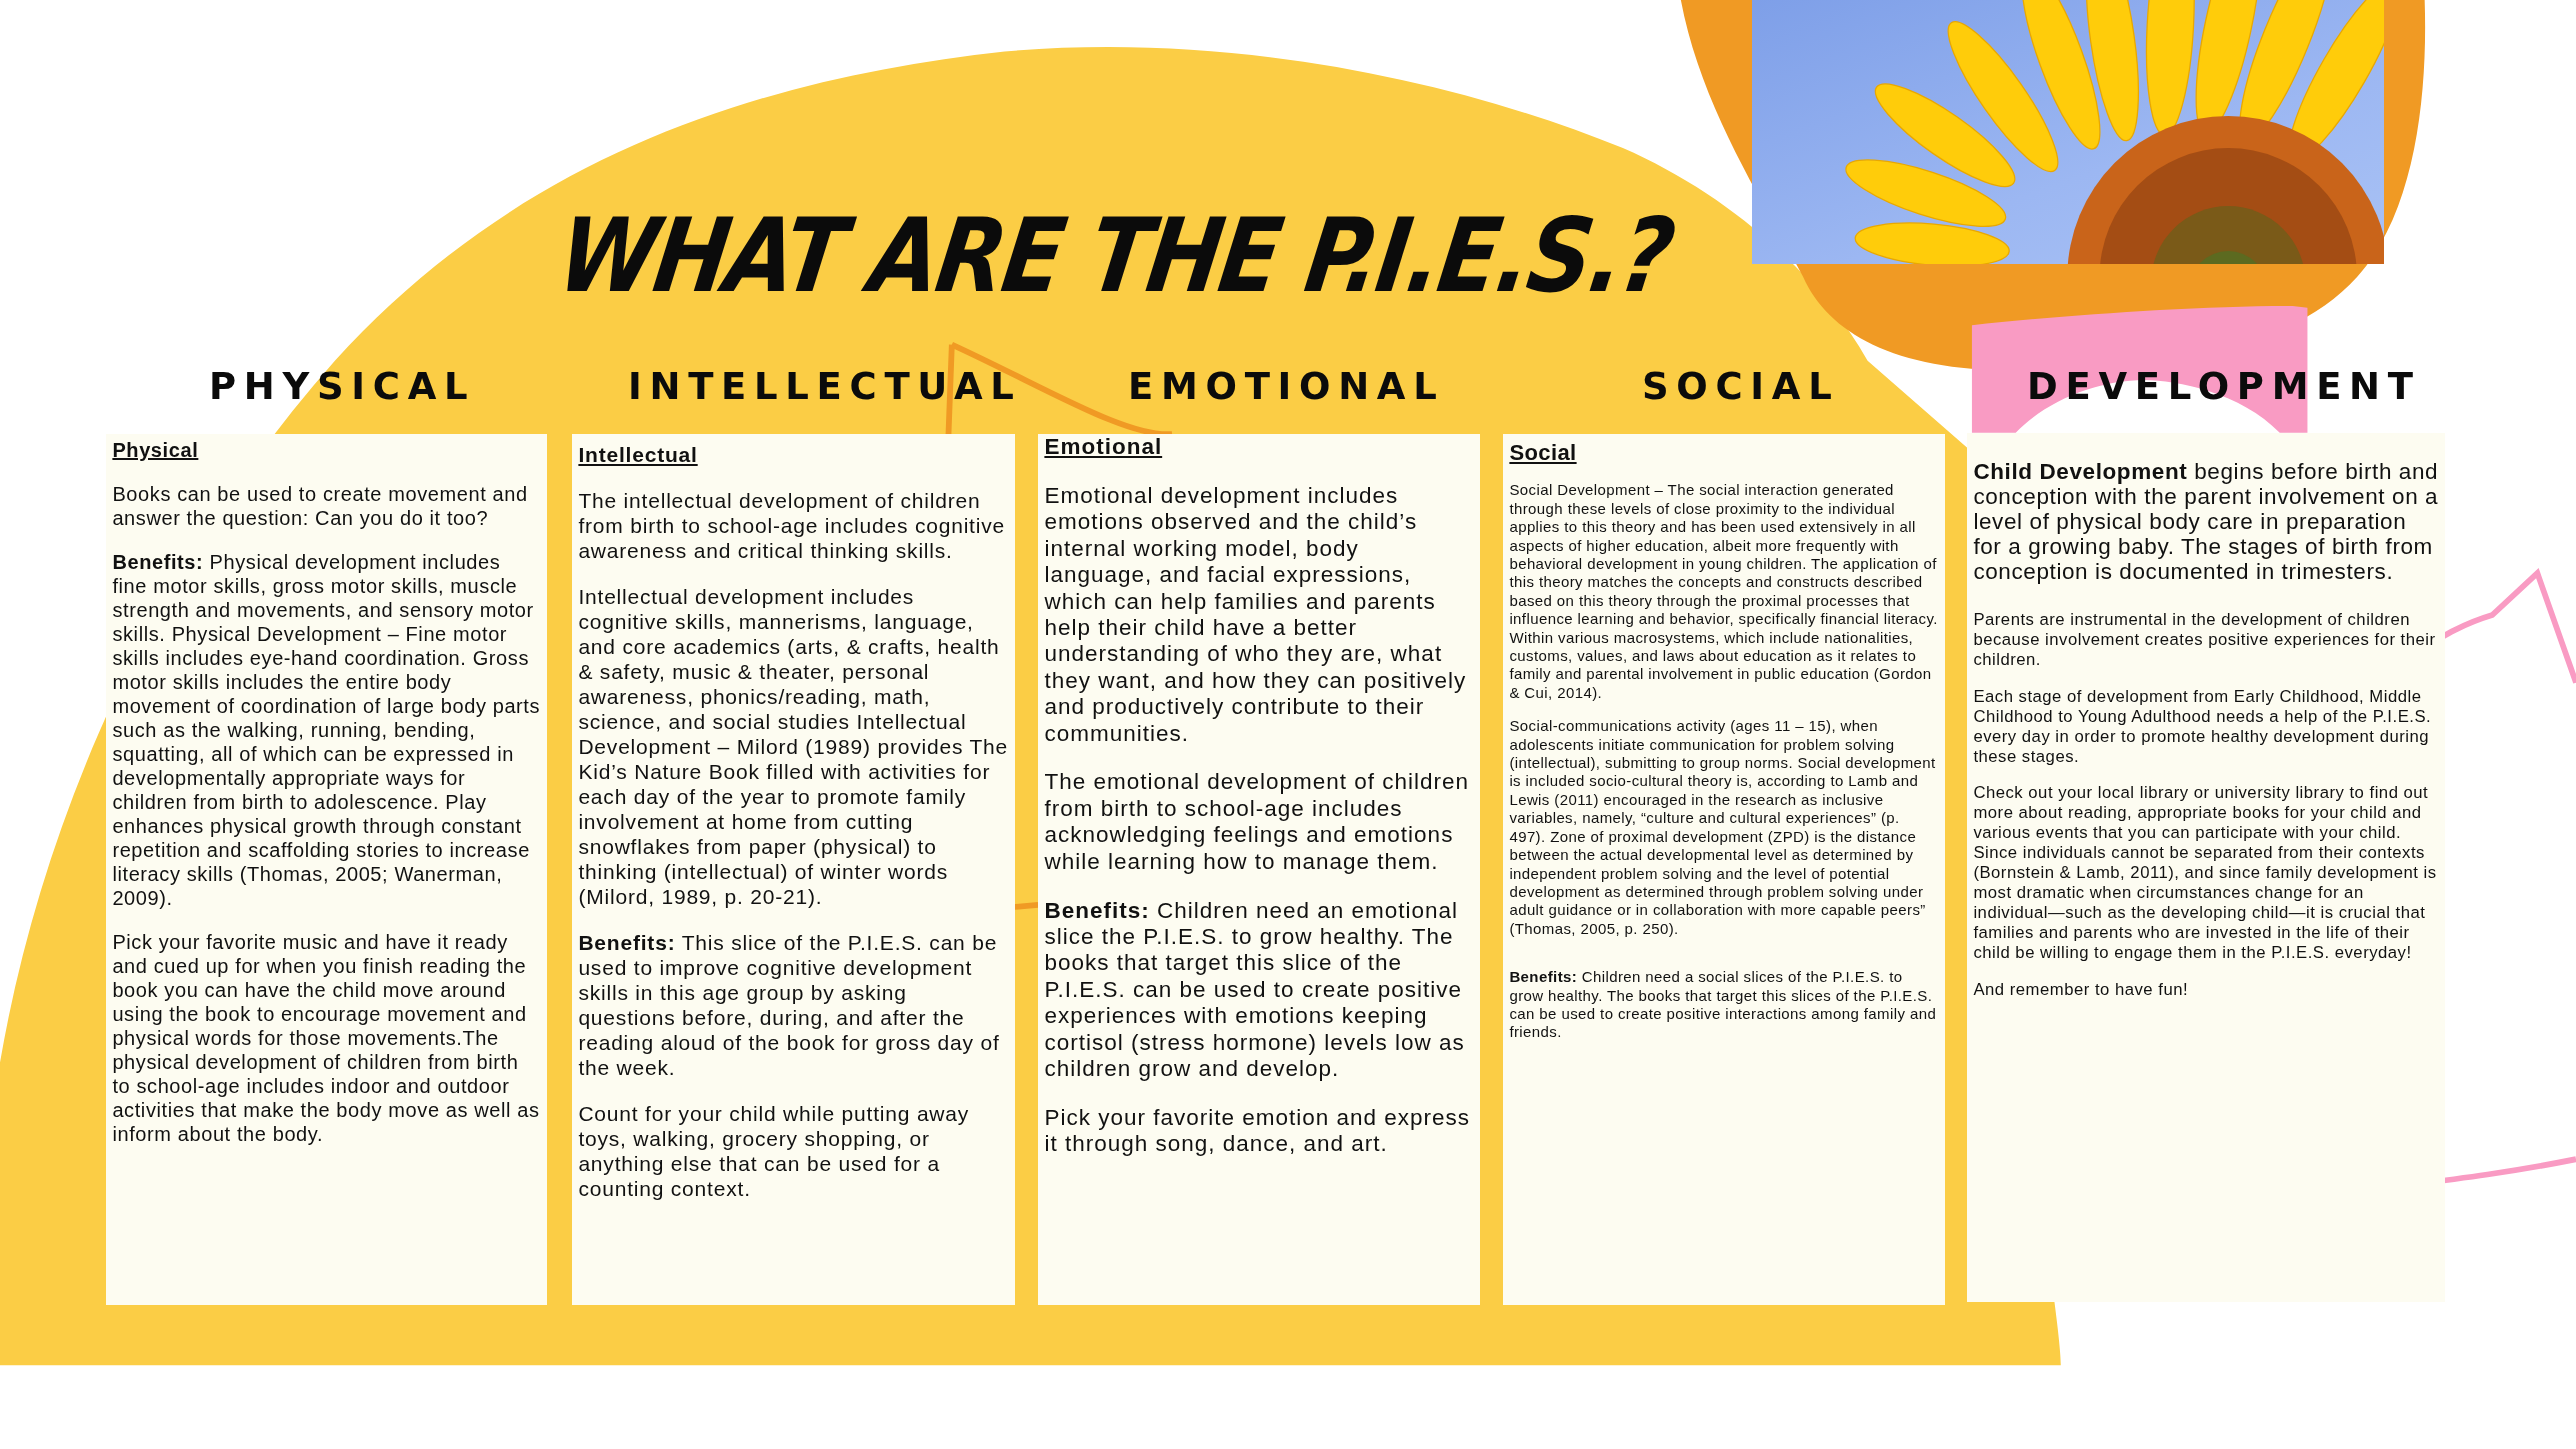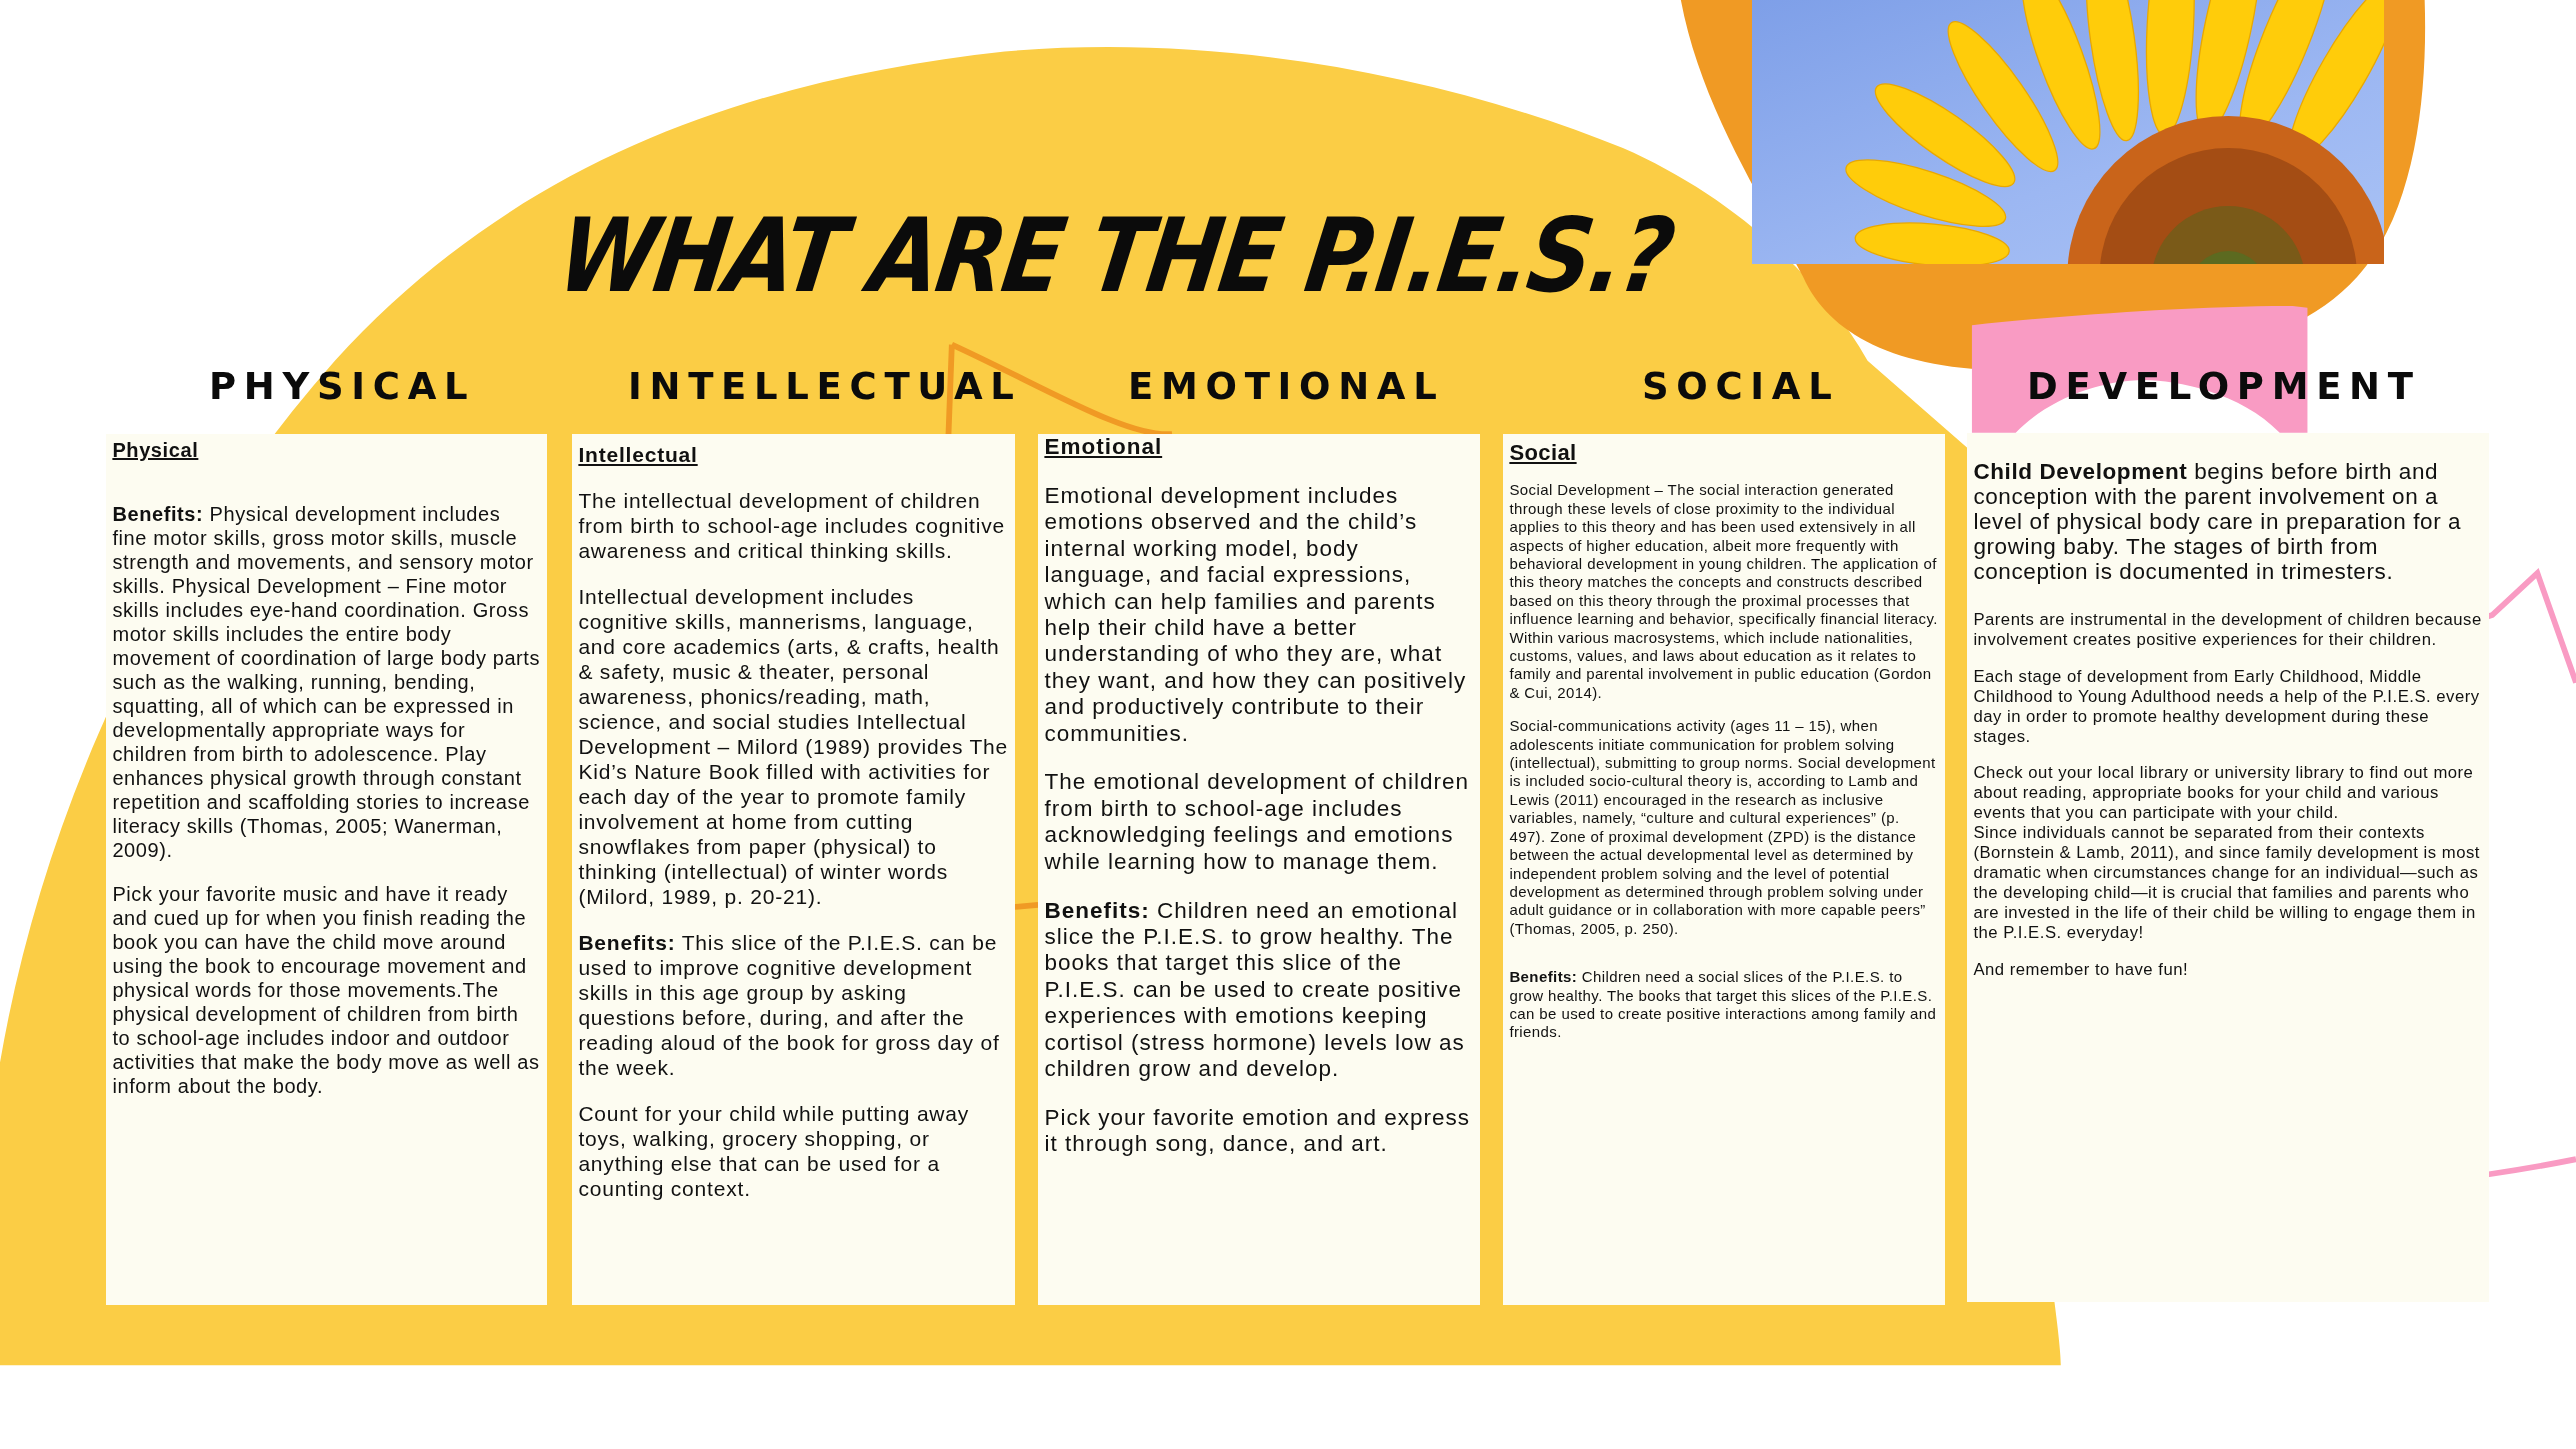--- a/index.html
+++ b/index.html
@@ -32,21 +32,21 @@
     }
     .card p { margin: 0; white-space: normal; }
     .card .gap { height: 1em; }
     .card .head { font-weight: bold; text-decoration: underline; }
     .card b { font-weight: bold; }
     .c1 { left: 106px; width: 441px; padding-top: 3.9px; font-size: 20px; line-height: 24px; letter-spacing: 0.6px; }
     .c2 { left: 572px; width: 443px; padding-top: 7.7px; font-size: 21px; line-height: 25px; letter-spacing: 0.8px; }
     .c3 { left: 1038px; width: 442px; padding-top: 0; font-size: 22.5px; line-height: 26.4px; letter-spacing: 1px; }
     .c4 { left: 1503px; width: 442px; padding-top: 6.4px; font-size: 15px; line-height: 18.4px; letter-spacing: 0.4px; }
     .c4 .head { font-size: 22px; line-height: 26px; }
-    .c5 { left: 1967px; width: 522px; padding-top: 26px; font-size: 16.7px; line-height: 20px; letter-spacing: 0.5px; height: 869px; top: 433px; }
+    .c5 { left: 1967px; width: 478px; padding-top: 26px; font-size: 16.7px; line-height: 20px; letter-spacing: 0.5px; height: 869px; top: 433px; }
     .c5 .lead { font-size: 22.5px; line-height: 25px; letter-spacing: 0.6px; }
     .c5 .sp1 { height: 26px; }
   </style>
 </head>
 <body>
 
 <svg class="bg-svg" viewBox="0 0 4000 2250" xmlns="http://www.w3.org/2000/svg">
 
   <path d="M 0 2120 L 0 1650 C 60 1300 220 900 520 560 C 820 230 1200 120 1560 80 C 1900 50 2250 120 2520 230 C 2680 300 2820 420 2900 560 L 3060 700 L 3060 1000 C 3090 1200 3120 1500 3160 1800 C 3180 1950 3200 2080 3200 2120 Z" fill="#fbcd45"></path>
 
@@ -84,20 +84,21 @@
 
 <div class="col-head" style="left:209px;">PHYSICAL</div>
 <div class="col-head" style="left:628px;">INTELLECTUAL</div>
 <div class="col-head" style="left:1128px;">EMOTIONAL</div>
 <div class="col-head" style="left:1642px;">SOCIAL</div>
 <div class="col-head" style="left:2027px;text-align:center;">DEVELOPMENT</div>
 
 <div class="card c1">
   <p class="head">Physical</p>
   <div class="gap"></div>
+  <p>Books can be used to create movement and answer the question: Can you do it too?</p>
   <div class="gap"></div>
   <p><b>Benefits:</b><span> Physical development includes fine motor skills, gross motor skills, muscle strength and movements, and sensory motor skills. Physical Development – Fine motor skills includes eye-hand coordination. Gross motor skills includes the entire body movement of coordination of large body parts such as the walking, running, bending, squatting, all of which can be expressed in developmentally appropriate ways for children from birth to adolescence. Play enhances physical growth through constant repetition and scaffolding stories to increase literacy skills (Thomas, 2005; Wanerman, 2009).</span></p>
   <div class="gap"></div>
   <p>Pick your favorite music and have it ready and cued up for when you finish reading the book you can have the child move around using the book to encourage movement and physical words for those movements.The physical development of children from birth to school-age includes indoor and outdoor activities that make the body move as well as inform about the body.</p>
 </div>
 
 <div class="card c2">
   <p class="head">Intellectual</p>
   <div class="gap"></div>
   <p>The intellectual development of children from birth to school-age includes cognitive awareness and critical thinking skills.</p>

